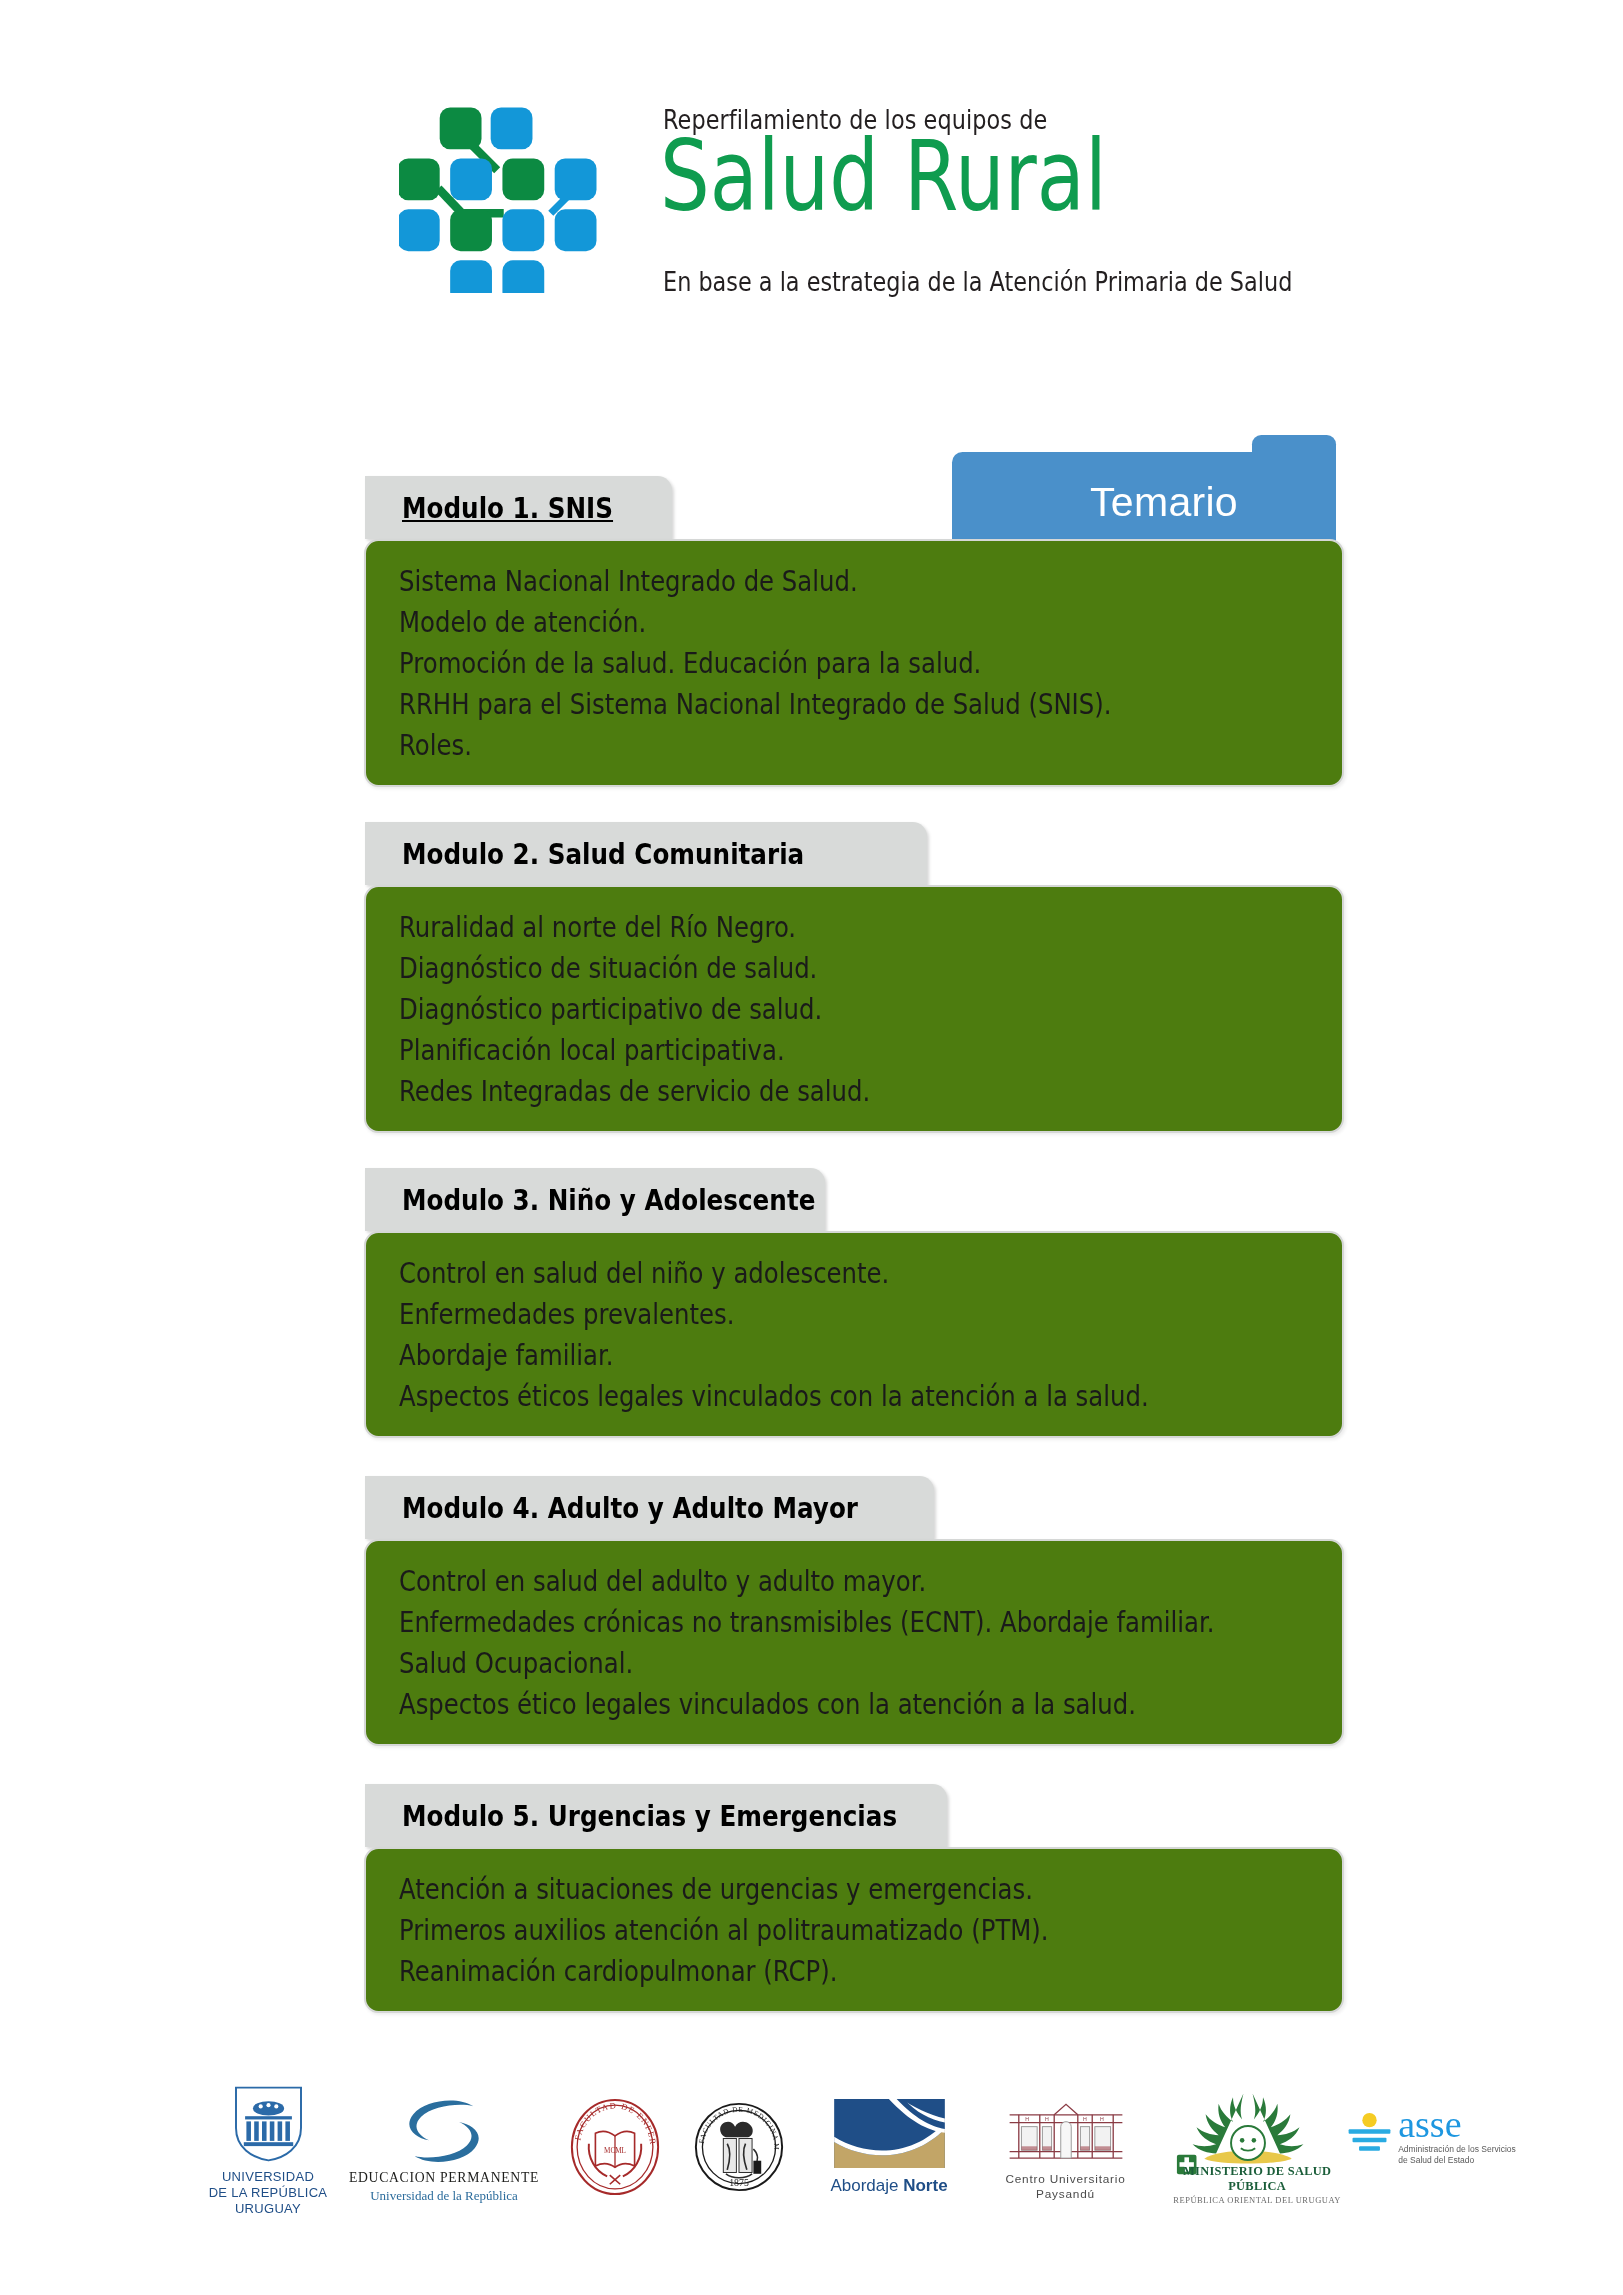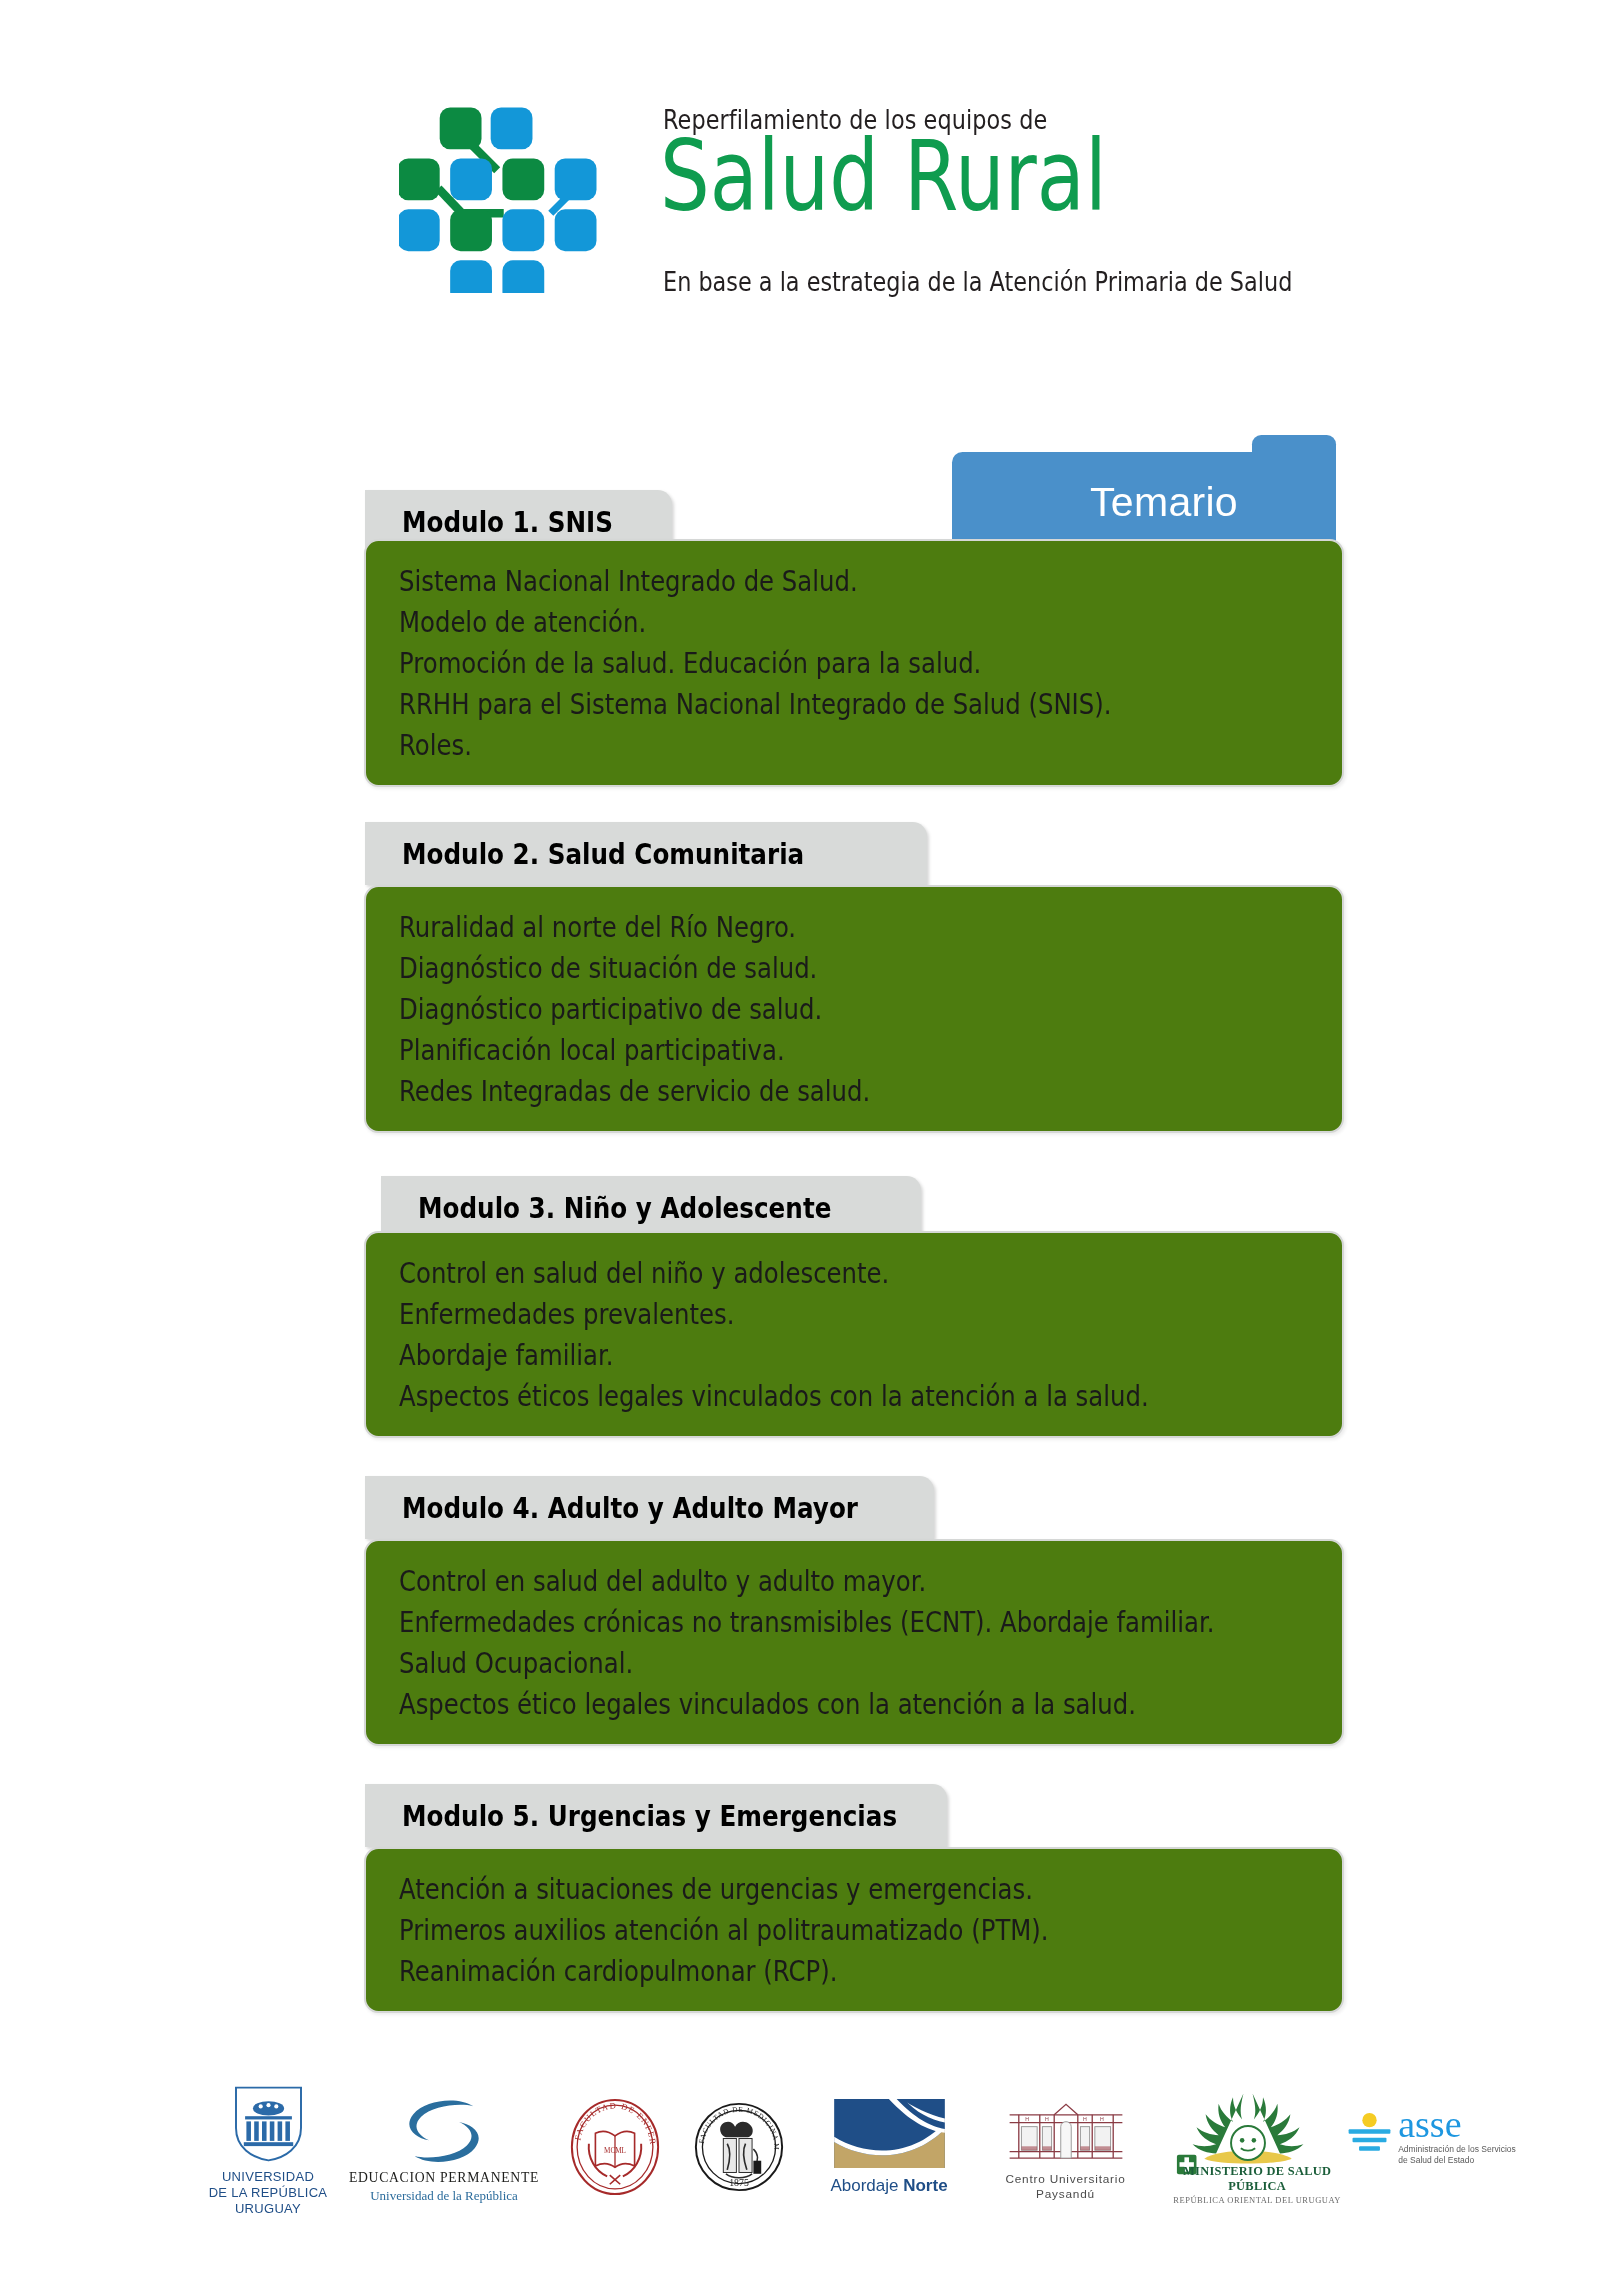--- a/index.html
+++ b/index.html
@@ -259,21 +259,21 @@
 
 <div class="temario-tab">
   <div class="folder-ear"></div>
   <div class="folder-body"></div>
   <div class="temario-label">Temario</div>
 </div>
 
 <div class="modules">
 
   <div class="module" style="top:476px;">
-    <div class="module-header" style="top:14px; width:307px;">
+    <div class="module-header" style="top:0; width:307px;text-decoration:underline;">
       <span class="module-header-label">Modulo 1. SNIS</span>
     </div>
     <div class="module-body" style="top:63px;">
       <div class="module-line">Sistema Nacional Integrado de Salud.</div>
       <div class="module-line">Modelo de atención.</div>
       <div class="module-line">Promoción de la salud. Educación para la salud.</div>
       <div class="module-line">RRHH para el Sistema Nacional Integrado de Salud (SNIS).</div>
       <div class="module-line">Roles.</div>
     </div>
   </div>
@@ -285,21 +285,21 @@
     <div class="module-body" style="top:63px;">
       <div class="module-line">Ruralidad al norte del Río Negro.</div>
       <div class="module-line">Diagnóstico de situación de salud.</div>
       <div class="module-line">Diagnóstico participativo de salud.</div>
       <div class="module-line">Planificación local participativa.</div>
       <div class="module-line">Redes Integradas de servicio de salud.</div>
     </div>
   </div>
 
   <div class="module" style="top:1168px;">
-    <div class="module-header" style="top:8px; width:540px;margin-left:16px;">
+    <div class="module-header" style="top:0; width:460px;">
       <span class="module-header-label">Modulo 3. Niño y Adolescente</span>
     </div>
     <div class="module-body" style="top:63px;">
       <div class="module-line">Control en salud del niño y adolescente.</div>
       <div class="module-line">Enfermedades prevalentes.</div>
       <div class="module-line">Abordaje familiar.</div>
       <div class="module-line">Aspectos éticos legales vinculados con la atención a la salud.</div>
     </div>
   </div>
 

